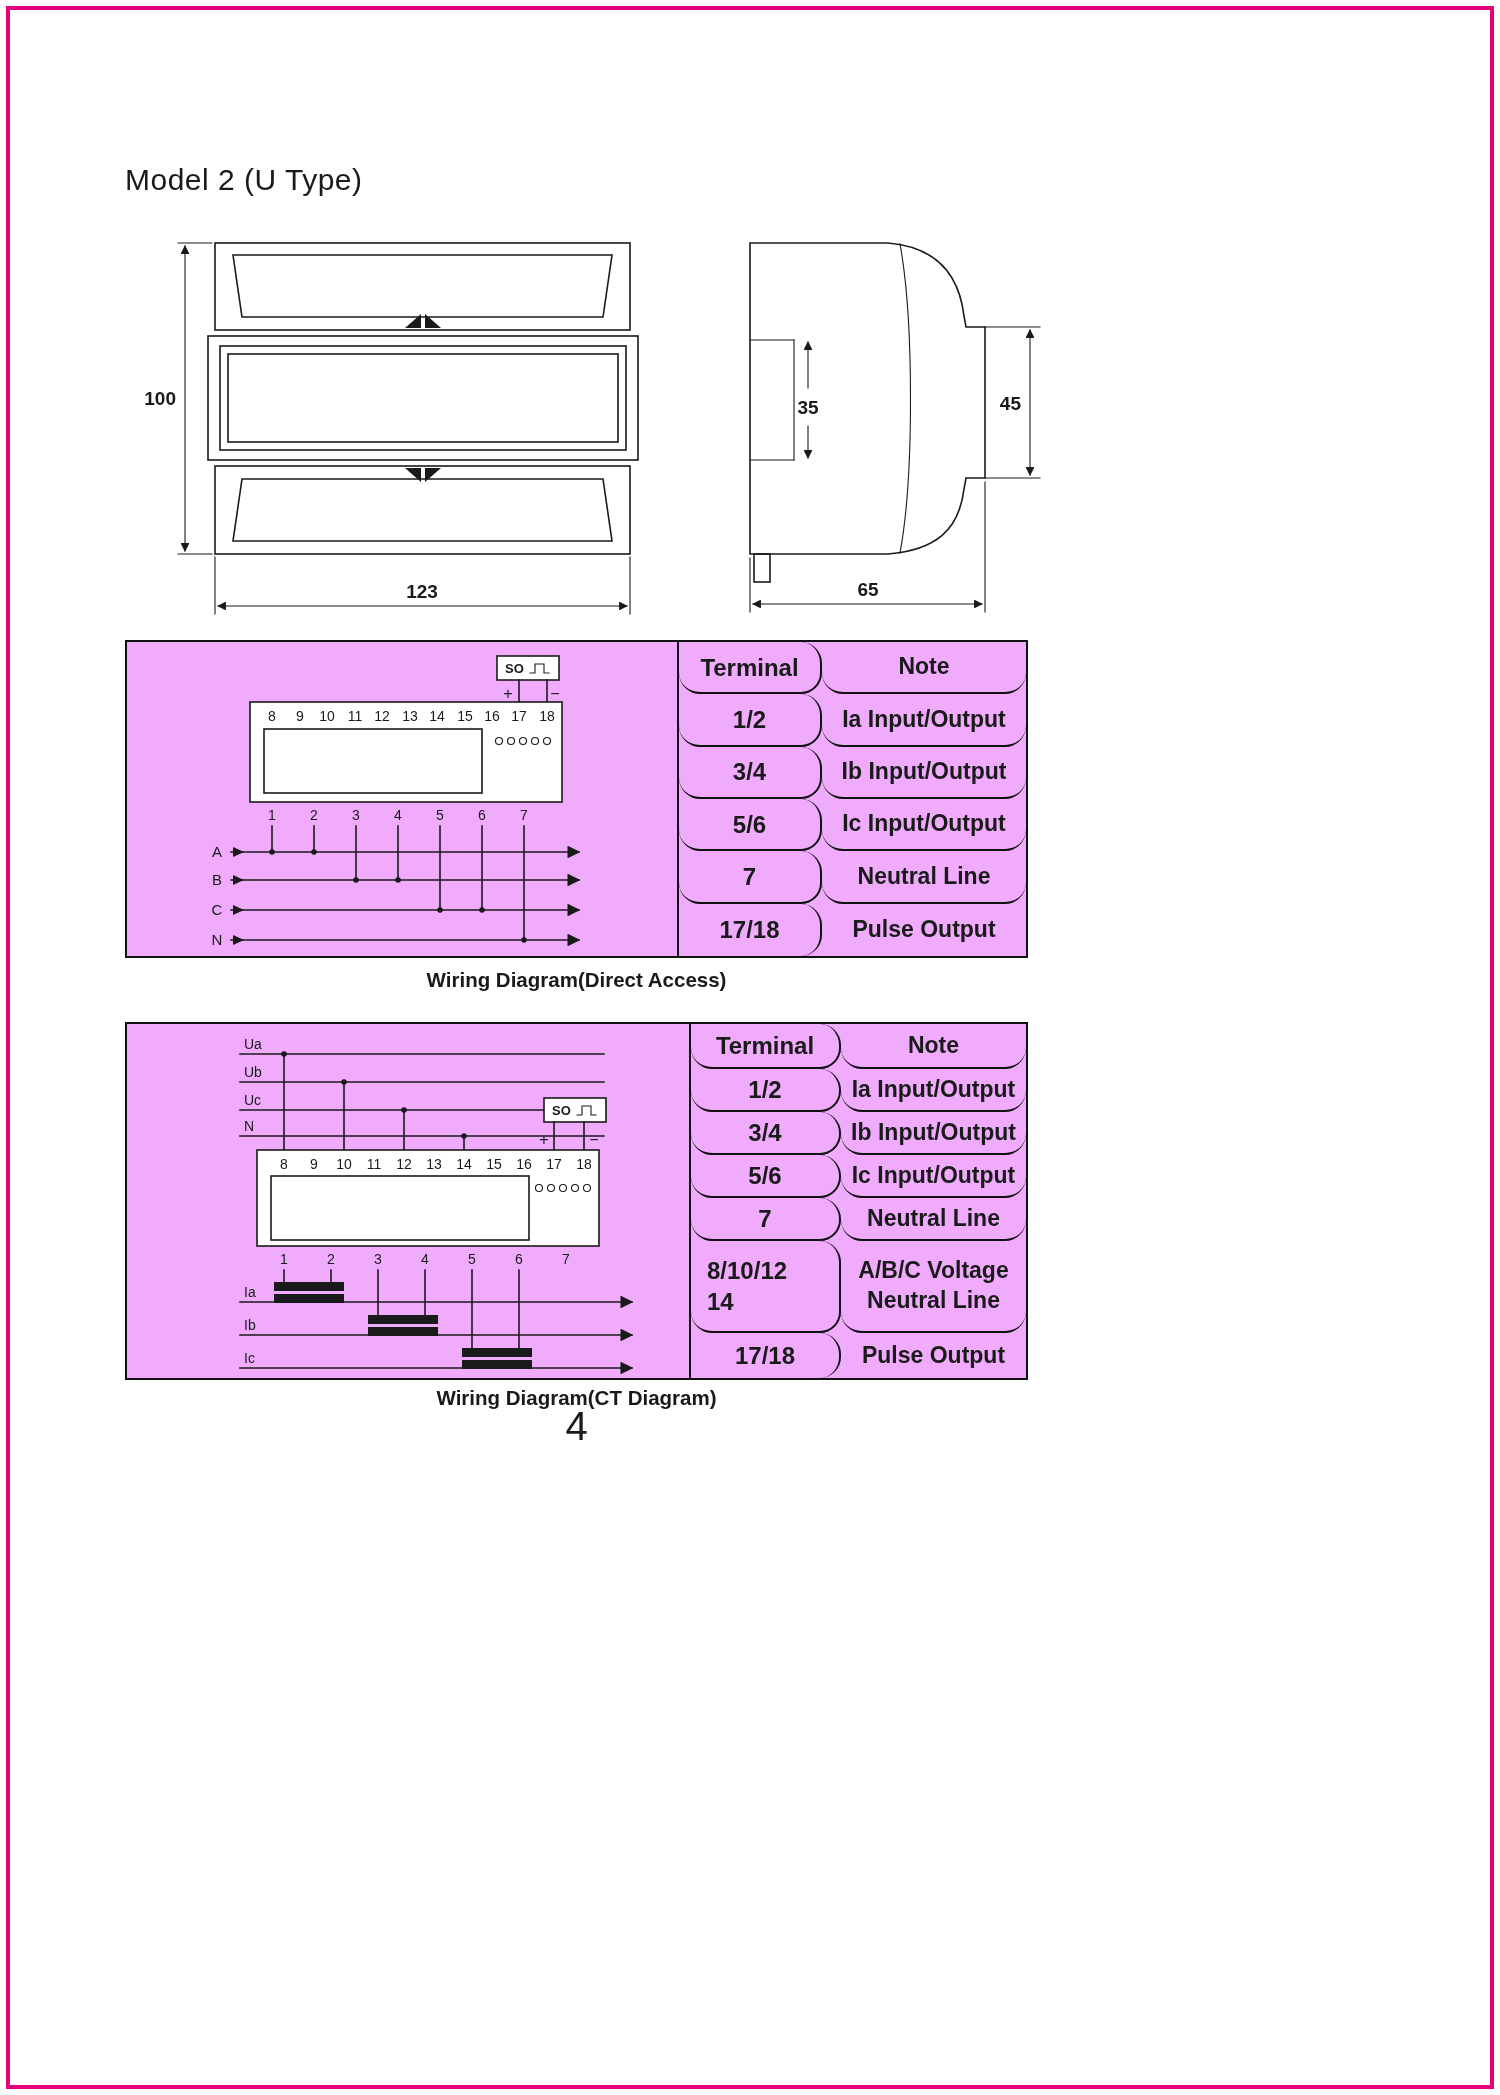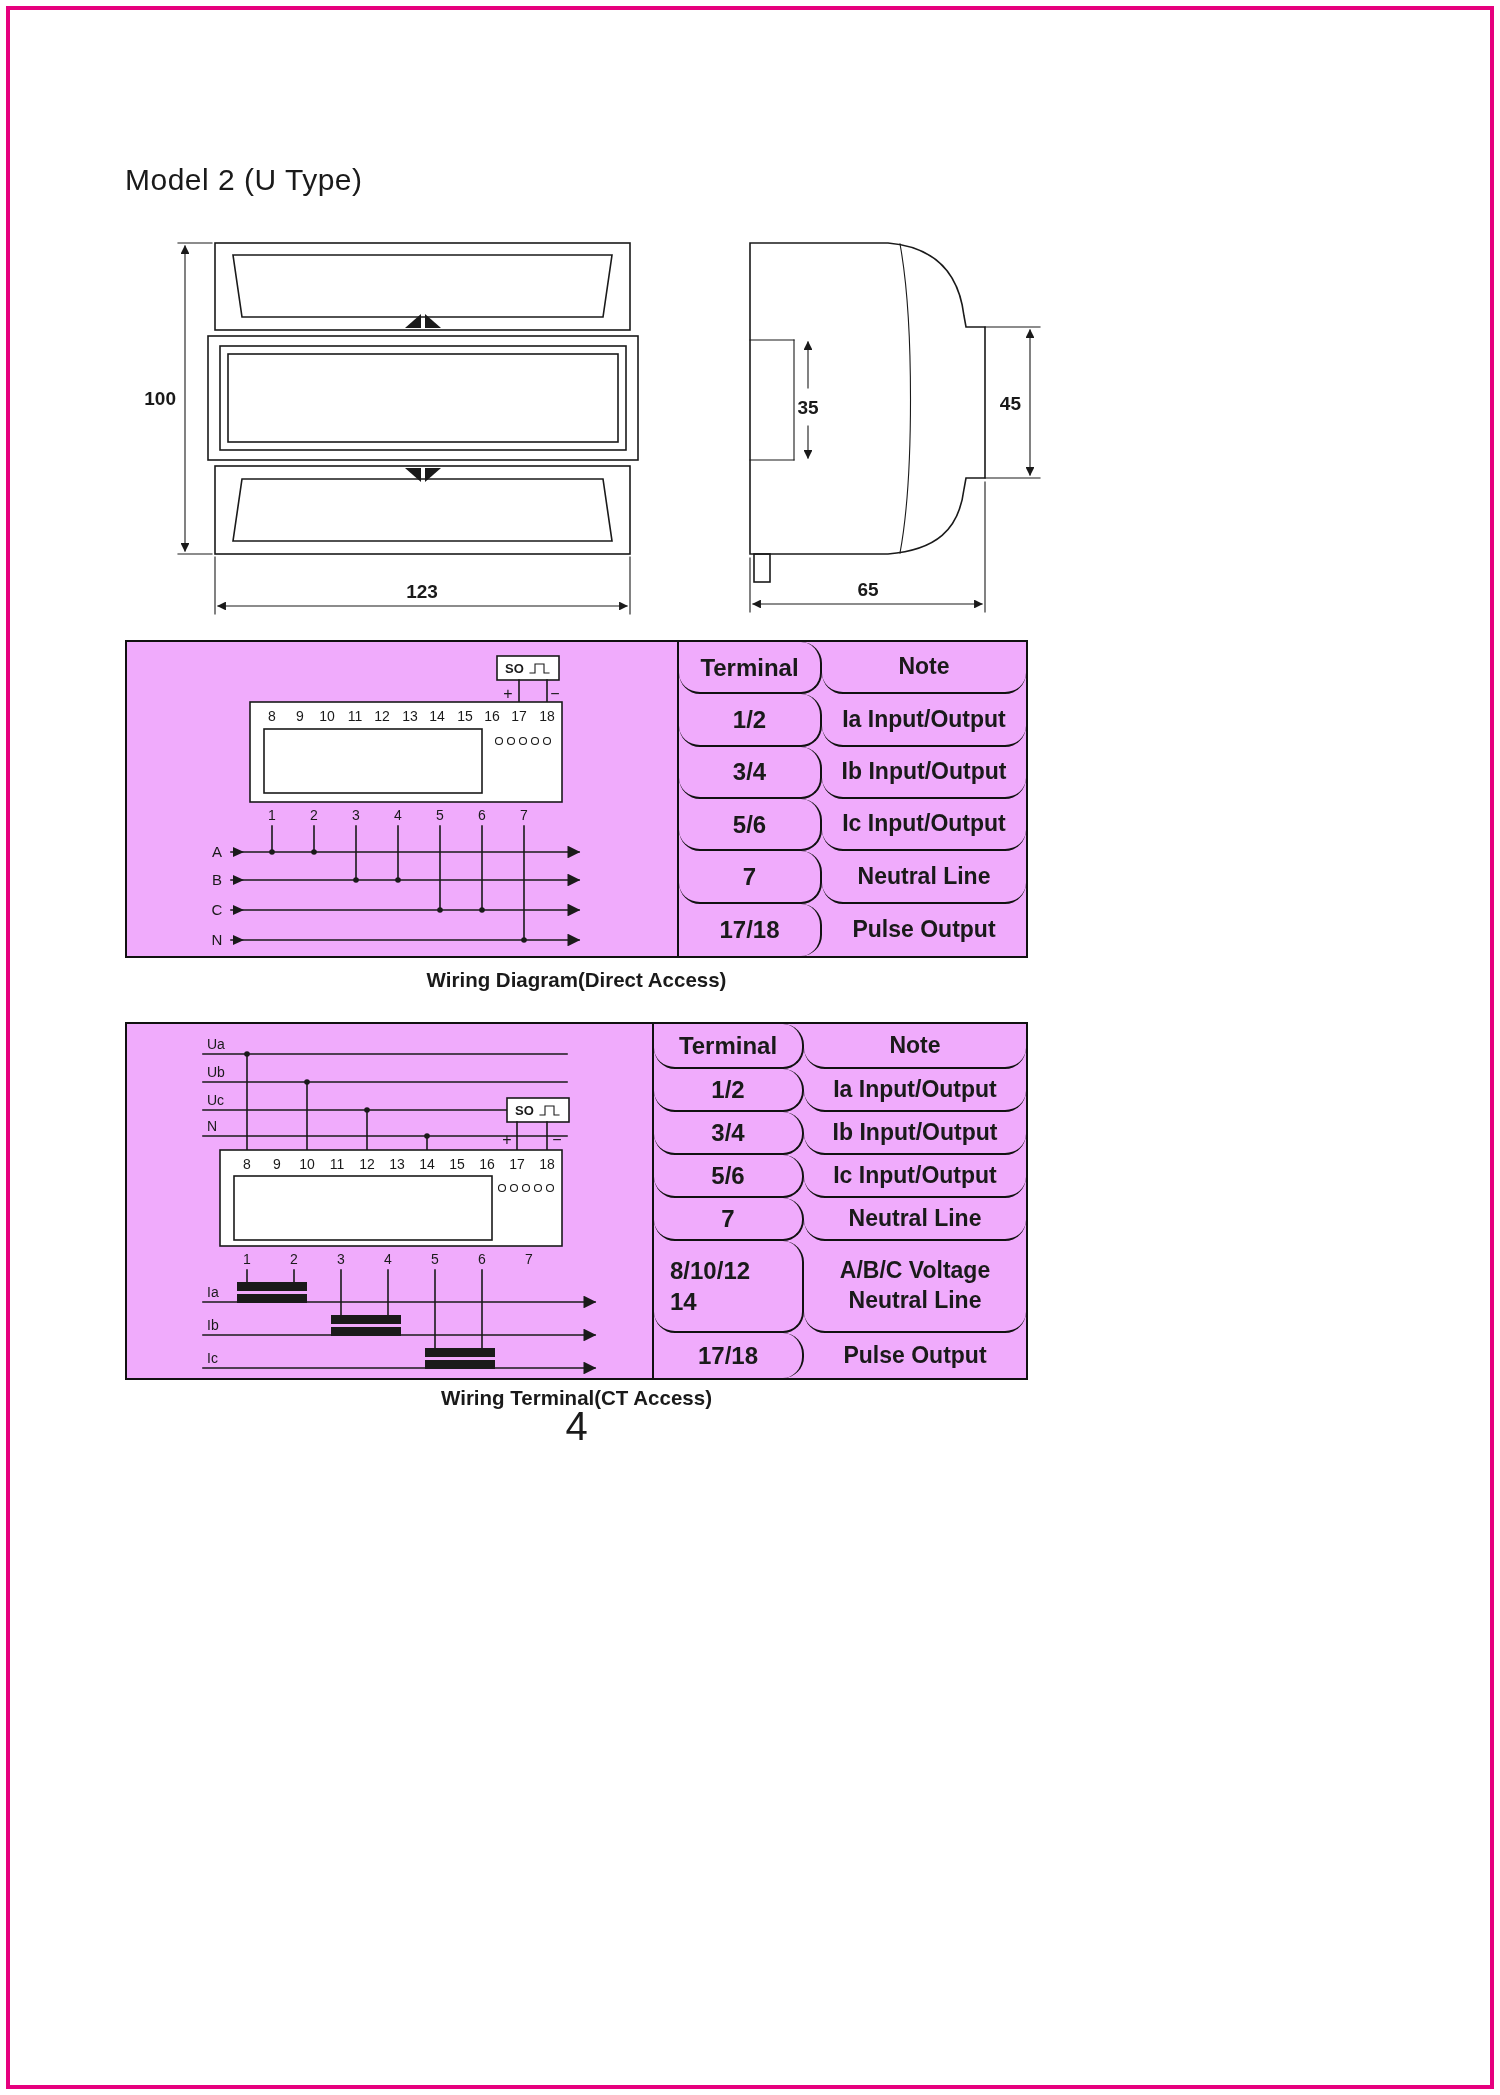--- a/index.html
+++ b/index.html
@@ -18,21 +18,21 @@
   svg text{stroke:none;fill:#1a1a1a;font-family:"Liberation Sans",sans-serif;font-size:14px;}
   svg .dim{font-size:19px;font-weight:700;}
   svg .tn{font-size:14px;text-anchor:middle;}
   svg .pl{font-size:15px;text-anchor:middle;}
   svg .vl{font-size:14px;}
   svg .so{font-size:13px;font-weight:700;}
   svg .pm{font-size:16px;text-anchor:middle;}
   
   .wbox{position:absolute;left:125px;width:903px;border:2.5px solid #111;display:flex;box-sizing:border-box;background:#f0abfc;}
   #box1{top:640px;height:318px;}
-  #box2{top:1022px;height:358px;}
+  #box2{top:1022px;height:358px;padding-left:37px;}
   .dia{flex:0 0 auto;}
   .ttable{display:grid;border-left:2.5px solid #111;flex:1;box-sizing:border-box;}
   #t1{grid-template-columns:143px 1fr;grid-template-rows:repeat(6,1fr);}
   #t2{grid-template-columns:150px 1fr;grid-template-rows:45px 43px 43px 43px 43px 92px auto;}
   .cell{display:flex;align-items:center;justify-content:center;border-bottom:2.5px solid #111;
         font-weight:700;font-size:23px;box-sizing:border-box;white-space:pre-line;text-align:center;line-height:1.3;border-radius:21px;}
   .cell.term{border-right:2.5px solid #111;font-size:24px;}
   .ttable .cell:nth-last-child(-n+2){border-bottom:none;}
   .cell.left{justify-content:flex-start;padding-left:16px;text-align:left;}
   .caption{position:absolute;left:125px;width:903px;text-align:center;font-weight:700;font-size:20.5px;}
@@ -295,16 +295,16 @@
       <div class="cell term">7</div>
       <div class="cell">Neutral Line</div>
       <div class="cell term left">8/10/12
 14</div>
       <div class="cell">A/B/C Voltage
 Neutral Line</div>
       <div class="cell term">17/18</div>
       <div class="cell">Pulse Output</div>
     </div>
   </div>
-  <div class="caption" id="cap2">Wiring Terminal(CT Access)</div>
+  <div class="caption" id="cap2">Wiring Diagram(CT Diagram)</div>
 
   <div class="pagenum">4</div>
 </div>
 
 </body></html>

